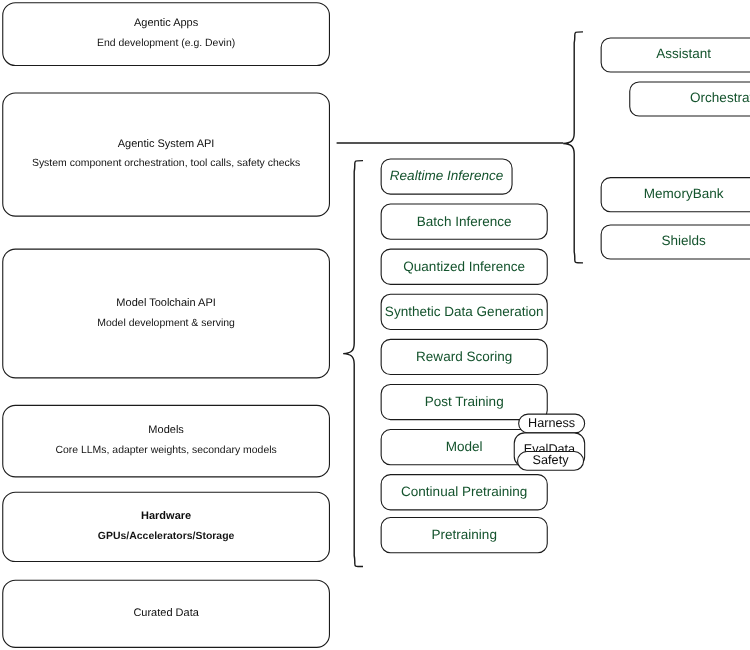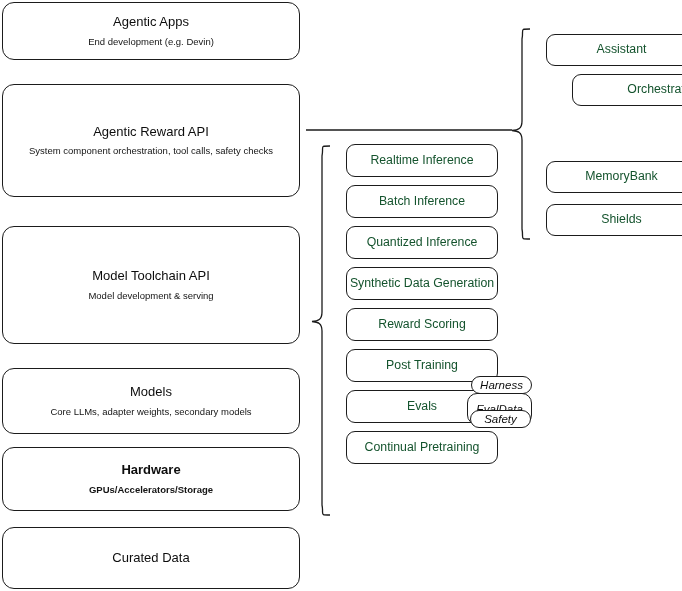--- a/index.html
+++ b/index.html
@@ -33,21 +33,21 @@
     display: flex;
     flex-direction: column;
     align-items: center;
     justify-content: center;
     text-align: center;
     line-height: 1.25;
   }
 
   
   .layer .layer-title {
-    font-size: 13px;
+    font-size: 10px;
     color: #0d0d0d;
   }
   .layer .layer-sub {
     font-size: 9.5px;
     color: #141414;
     margin-top: 5px;
   }
 
   
   .item {
@@ -63,21 +63,20 @@
     box-sizing: border-box;
     border: 1.3px solid #1b1b1b;
     border-radius: 10px;
     background: #ffffff;
     display: flex;
     align-items: center;
     justify-content: center;
     font-size: 11.5px;
     color: #0d0d0d;
     z-index: 5;
-    font-style: italic;
   }
 
   
   #connectors {
     position: absolute;
     left: 0; top: 0;
     width: 682px;
     height: 591px;
     pointer-events: none;
     z-index: 2;
@@ -113,21 +112,21 @@
              L 322 505
              C 324 515, 319 515, 330 515"></path>
   </svg>
 
   <div class="box layer" style="left:2px; top:2px; width:298px; height:58px;">
     <div class="layer-title">Agentic Apps</div>
     <div class="layer-sub">End development (e.g. Devin)</div>
   </div>
 
   <div class="box layer" style="left:2px; top:84px; width:298px; height:113px;">
-    <div class="layer-title">Agentic Reward API</div>
+    <div class="layer-title">Agentic System API</div>
     <div class="layer-sub">System component orchestration, tool calls, safety checks</div>
   </div>
 
   <div class="box layer" style="left:2px; top:226px; width:298px; height:118px;">
     <div class="layer-title">Model Toolchain API</div>
     <div class="layer-sub">Model development &amp; serving</div>
   </div>
 
   <div class="box layer" style="left:2px; top:368px; width:298px; height:66px;">
     <div class="layer-title">Models</div>
@@ -136,36 +135,37 @@
 
   <div class="box layer" style="left:2px; top:447px; width:298px; height:64px;font-weight:bold;">
     <div class="layer-title">Hardware</div>
     <div class="layer-sub">GPUs/Accelerators/Storage</div>
   </div>
 
   <div class="box layer" style="left:2px; top:527px; width:298px; height:62px;">
     <div class="layer-title">Curated Data</div>
   </div>
 
-  <div class="box item" style="left:330px; top:144px; width:152px; height:33px;">Realtime Inference</div>
+  <div class="box item" style="left:330px; top:144px; width:120px; height:33px;font-style:italic;">Realtime Inference</div>
 
   <div class="box item" style="left:330px; top:185px; width:152px; height:33px;">Batch Inference</div>
 
   <div class="box item" style="left:330px; top:226px; width:152px; height:33px;">Quantized Inference</div>
 
   <div class="box item" style="left:330px; top:267px; width:152px; height:33px;">Synthetic Data Generation</div>
 
   <div class="box item" style="left:330px; top:308px; width:152px; height:33px;">Reward Scoring</div>
 
   <div class="box item" style="left:330px; top:349px; width:152px; height:33px;">Post Training</div>
 
-  <div class="box item" style="left:330px; top:390px; width:152px; height:33px;">Evals</div>
+  <div class="box item" style="left:330px; top:390px; width:152px; height:33px;">Model</div>
 
   <div class="box item" style="left:330px; top:431px; width:152px; height:33px;">Continual Pretraining</div>
 
+  <div class="box item" style="left:330px; top:470px; width:152px; height:33px;">Pretraining</div>
 
   <div class="badge" style="left:471px; top:376px; width:61px; height:18px;">Harness</div>
 
   <div class="badge" style="left:467px; top:393px; width:65px; height:32px;">EvalData</div>
 
   <div class="badge" style="left:470px; top:410px; width:61px; height:18px;">Safety</div>
 
   <div class="box item" style="left:530px; top:34px; width:151px; height:32px;">Assistant</div>
 
   <div class="box item" style="left:556px; top:74px; width:179px; height:32px;">Orchestrator</div>

